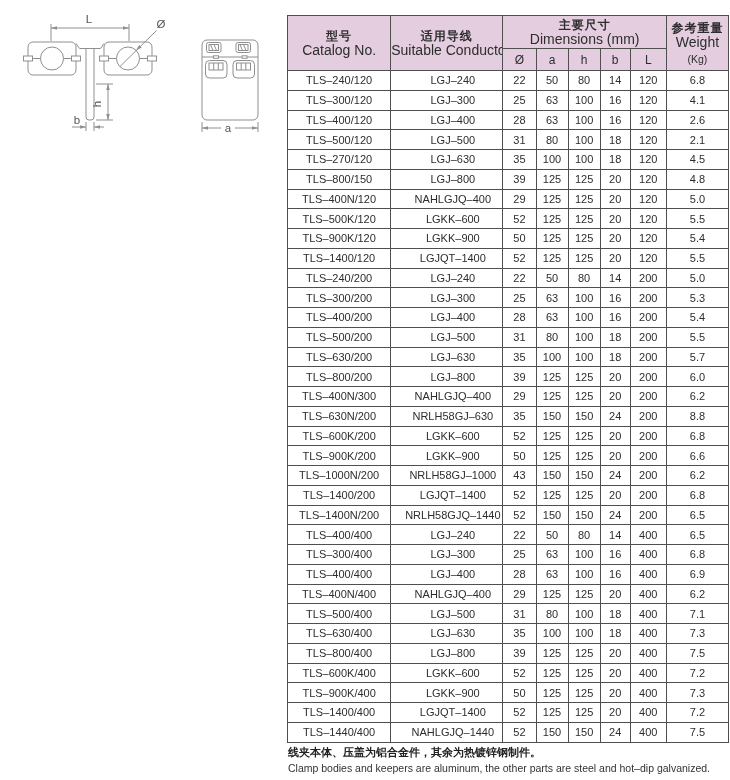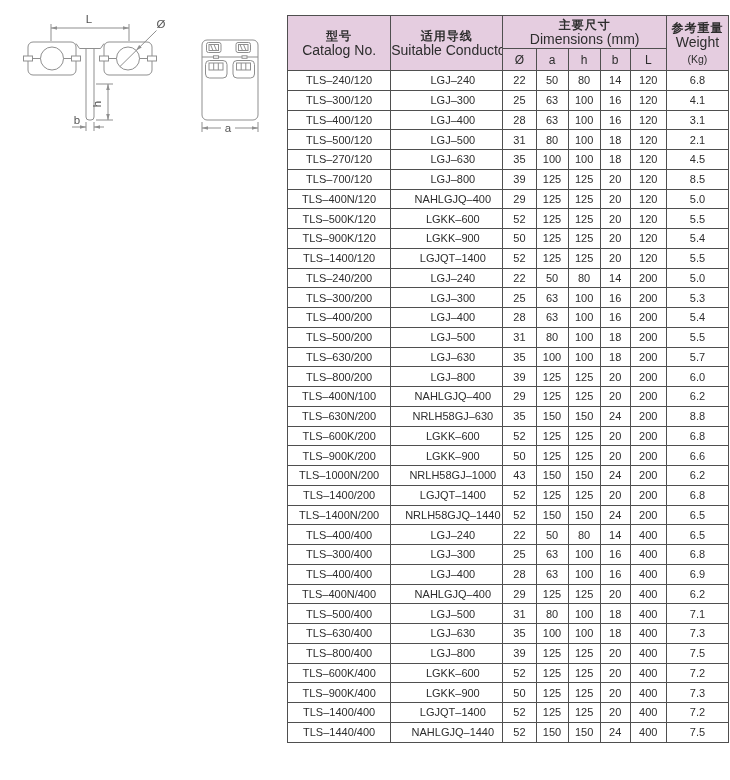--- a/index.html
+++ b/index.html
@@ -182,21 +182,21 @@
           <td>4.1</td>
         </tr>
         <tr>
           <td class="col-catalog">TLS–400/120</td>
           <td class="col-conductor">LGJ–400</td>
           <td>28</td>
           <td>63</td>
           <td>100</td>
           <td>16</td>
           <td>120</td>
-          <td>3.1</td>
+          <td>2.6</td>
         </tr>
         <tr>
           <td class="col-catalog">TLS–500/120</td>
           <td class="col-conductor">LGJ–500</td>
           <td>31</td>
           <td>80</td>
           <td>100</td>
           <td>18</td>
           <td>120</td>
           <td>2.1</td>
@@ -205,28 +205,28 @@
           <td class="col-catalog">TLS–270/120</td>
           <td class="col-conductor">LGJ–630</td>
           <td>35</td>
           <td>100</td>
           <td>100</td>
           <td>18</td>
           <td>120</td>
           <td>4.5</td>
         </tr>
         <tr>
-          <td class="col-catalog">TLS–700/120</td>
+          <td class="col-catalog">TLS–800/150</td>
           <td class="col-conductor">LGJ–800</td>
           <td>39</td>
           <td>125</td>
           <td>125</td>
           <td>20</td>
           <td>120</td>
-          <td>8.5</td>
+          <td>4.8</td>
         </tr>
         <tr>
           <td class="col-catalog">TLS–400N/120</td>
           <td class="col-conductor">NAHLGJQ–400</td>
           <td>29</td>
           <td>125</td>
           <td>125</td>
           <td>20</td>
           <td>120</td>
           <td>5.0</td>
@@ -315,21 +315,21 @@
           <td class="col-catalog">TLS–800/200</td>
           <td class="col-conductor">LGJ–800</td>
           <td>39</td>
           <td>125</td>
           <td>125</td>
           <td>20</td>
           <td>200</td>
           <td>6.0</td>
         </tr>
         <tr>
-          <td class="col-catalog">TLS–400N/100</td>
+          <td class="col-catalog">TLS–400N/300</td>
           <td class="col-conductor">NAHLGJQ–400</td>
           <td>29</td>
           <td>125</td>
           <td>125</td>
           <td>20</td>
           <td>200</td>
           <td>6.2</td>
         </tr>
         <tr>
           <td class="col-catalog">TLS–630N/200</td>
@@ -497,14 +497,18 @@
           <td>52</td>
           <td>150</td>
           <td>150</td>
           <td>24</td>
           <td>400</td>
           <td>7.5</td>
         </tr>
       </tbody>
   </table>
 
+  <div class="footnotes">
+    <div class="fn-cn">线夹本体、压盖为铝合金件，其余为热镀锌钢制件。</div>
+    <div class="fn-en">Clamp bodies and keepers are aluminum, the other parts are steel and hot–dip galvanized.</div>
+  </div>
 
 </div>
 
 </body></html>

